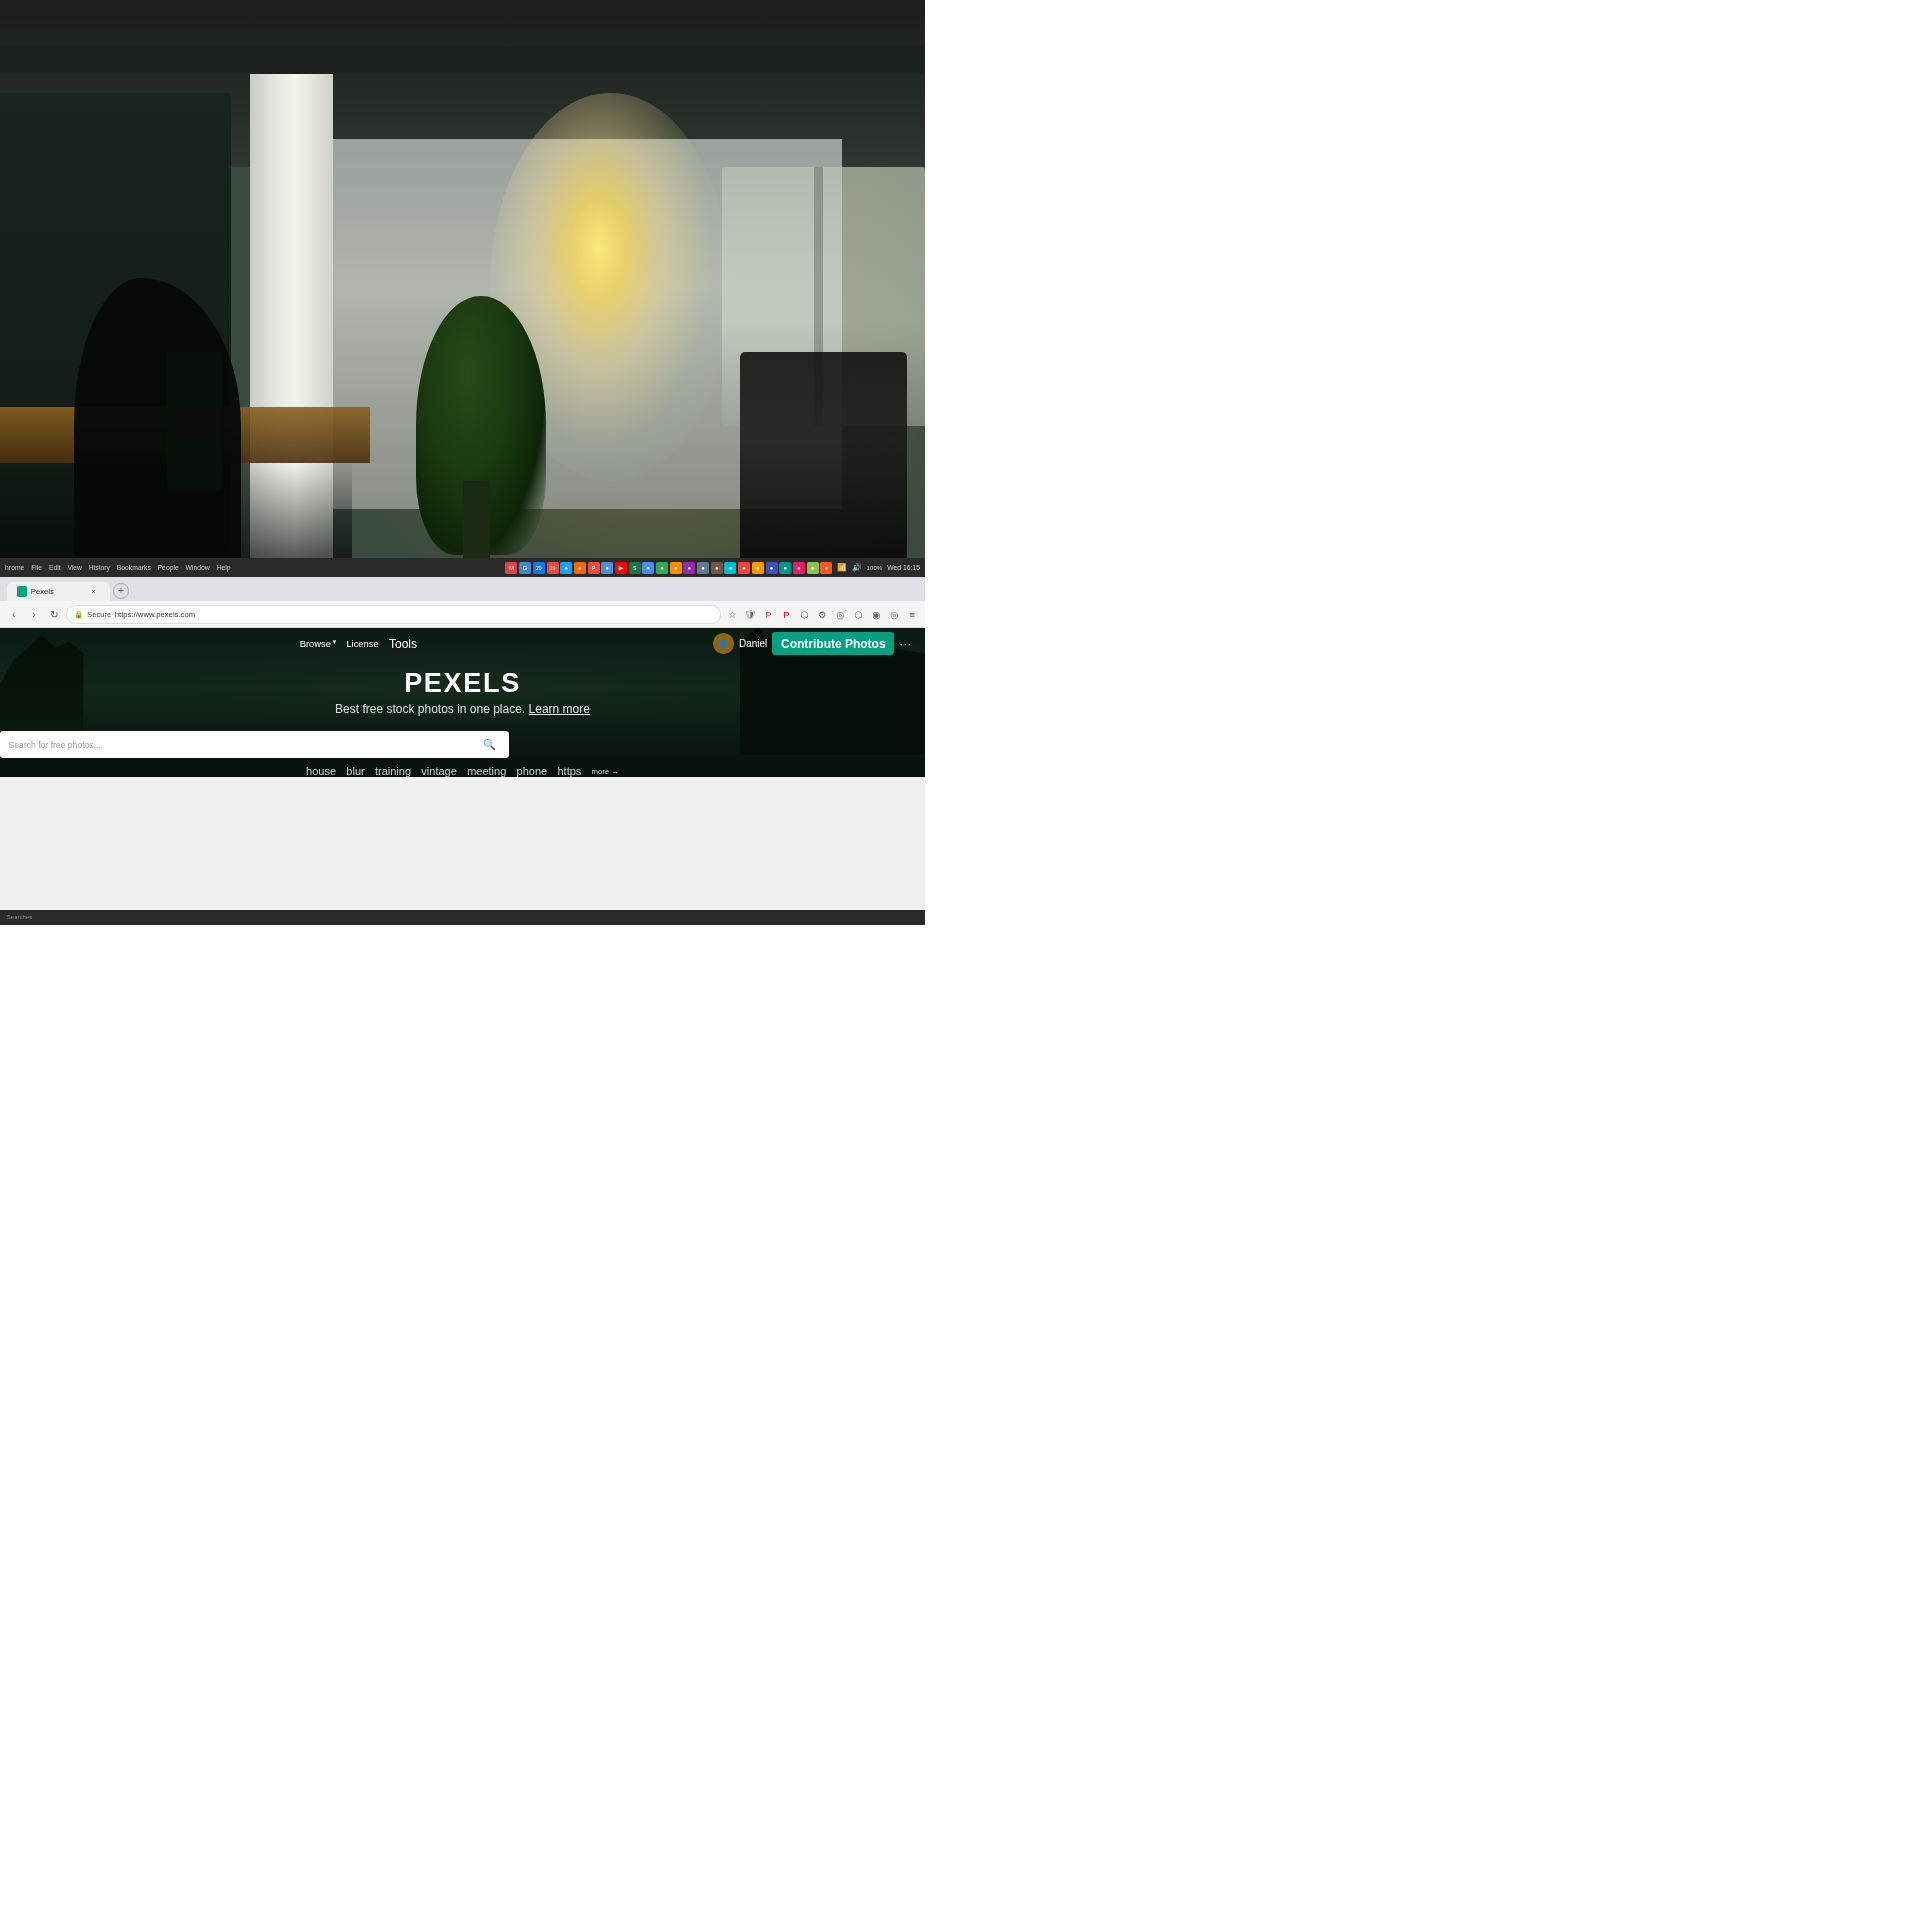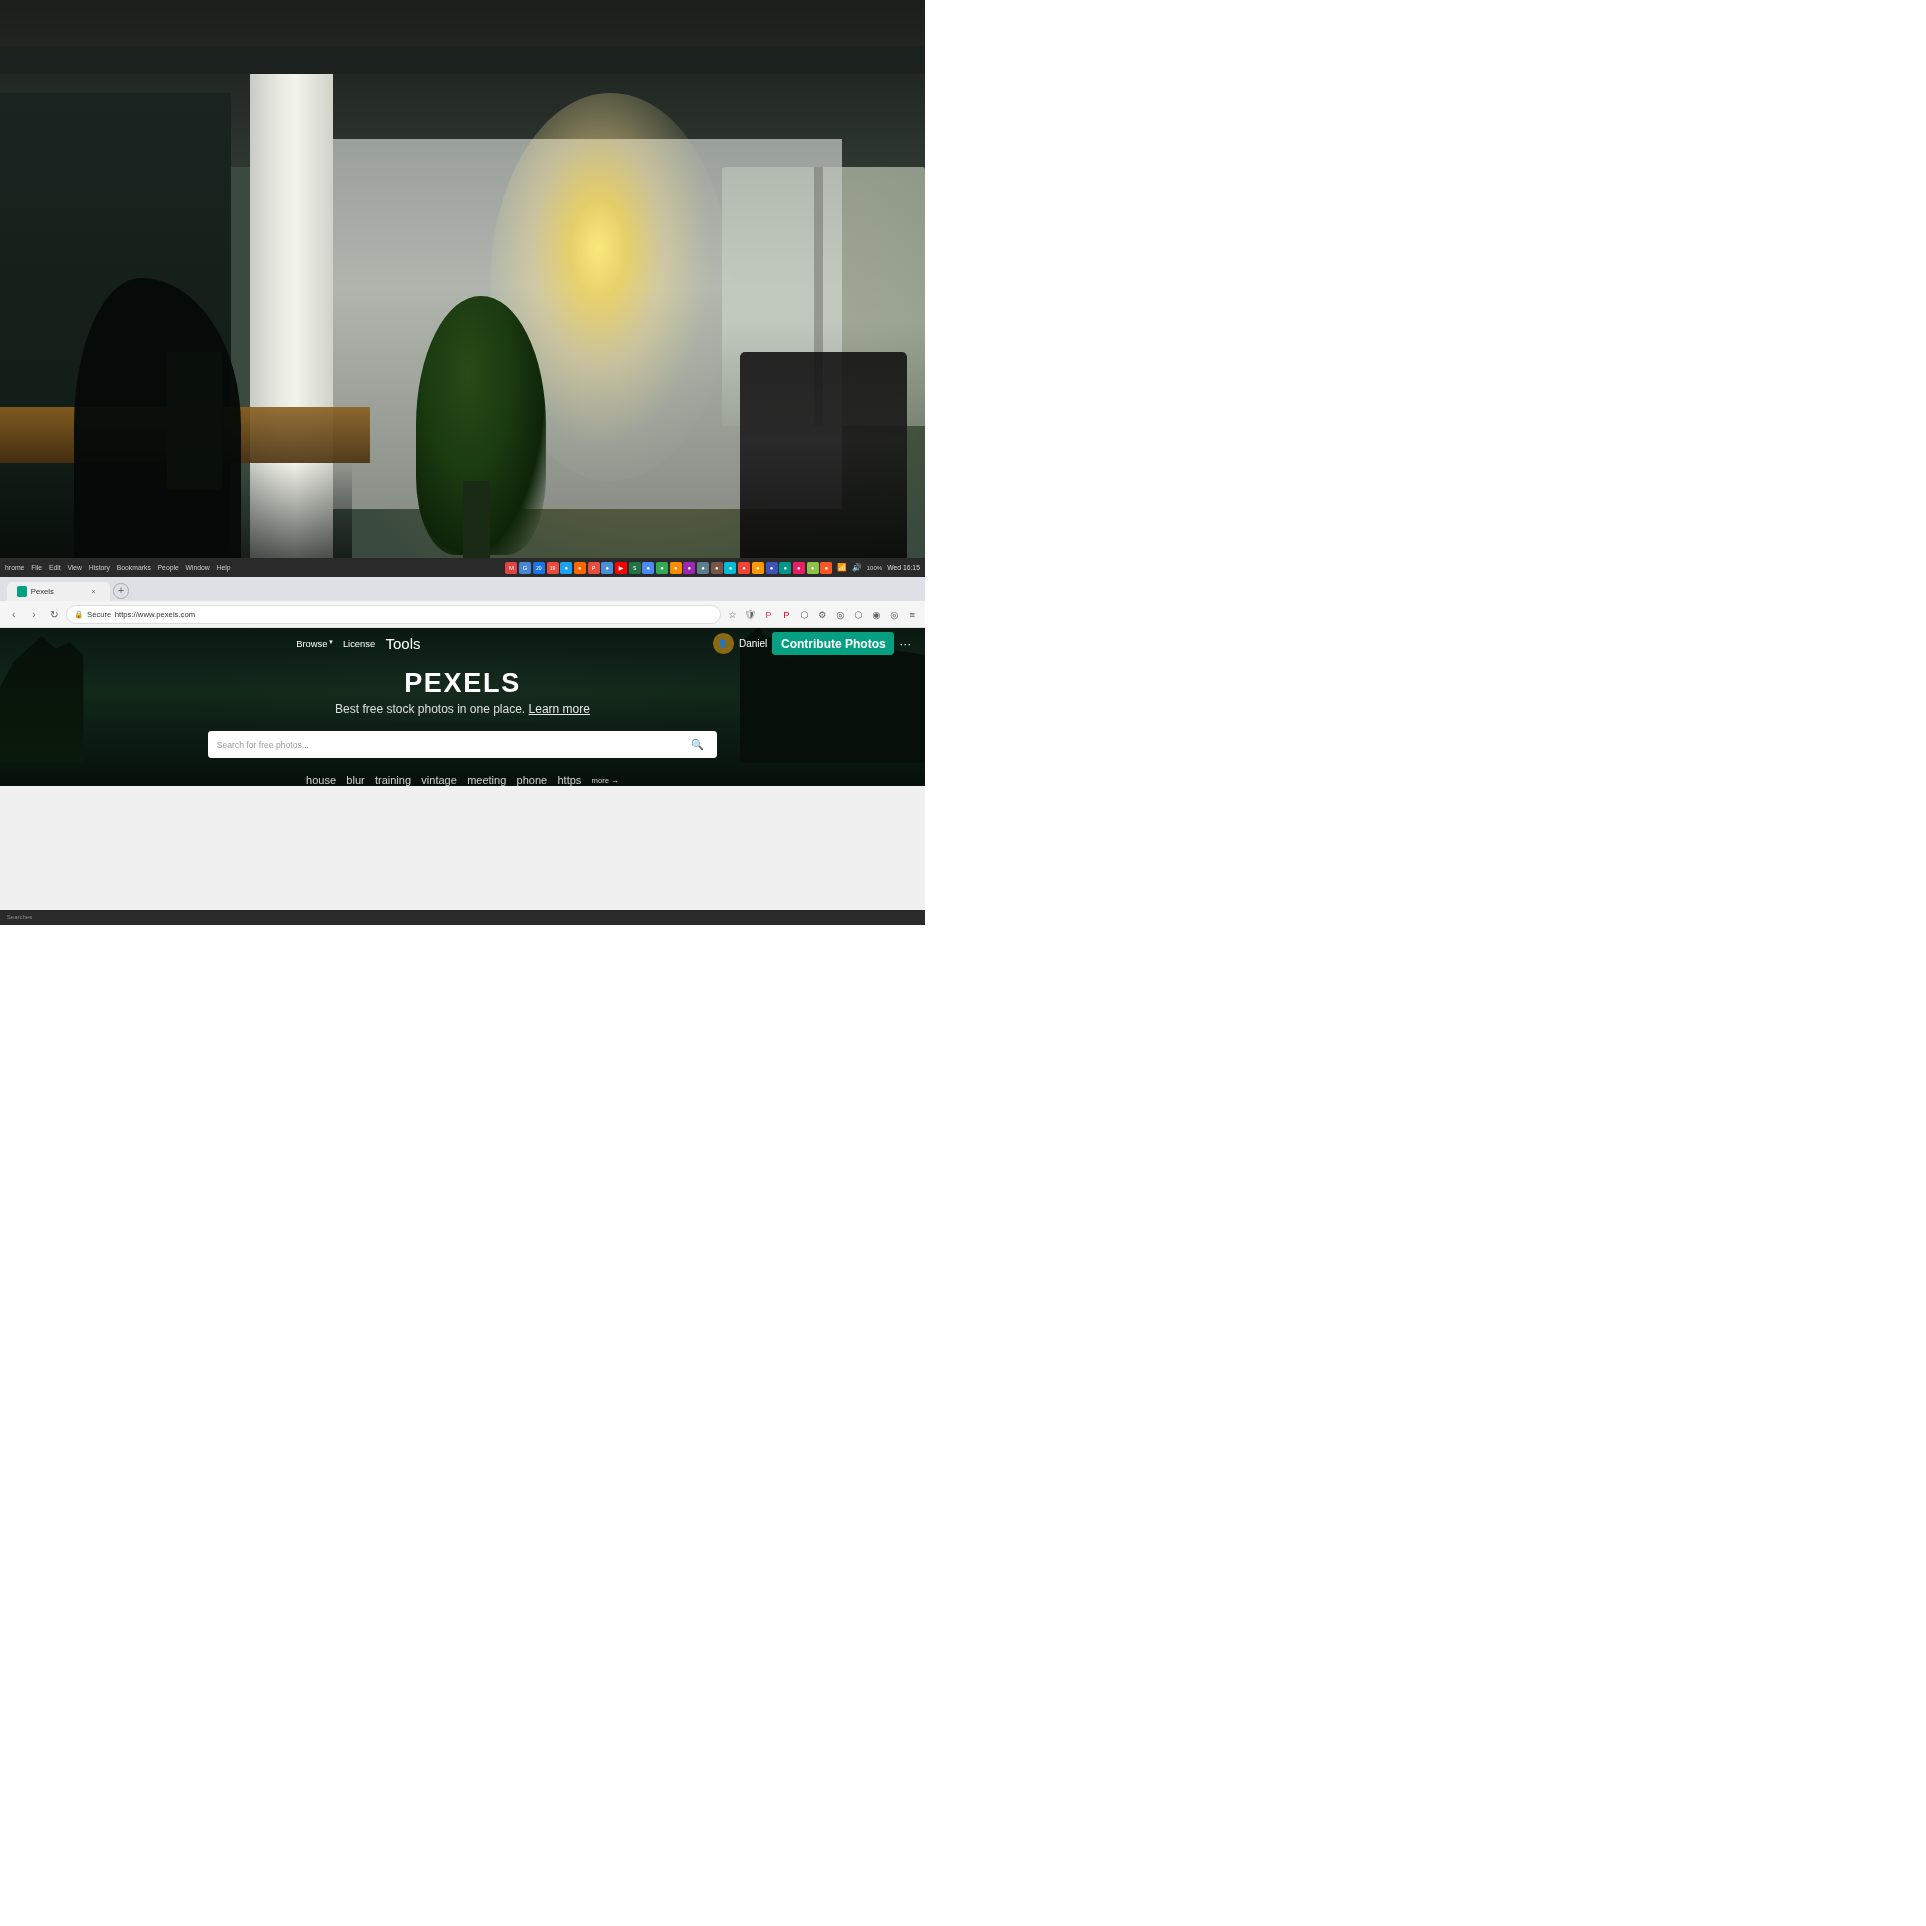--- a/index.html
+++ b/index.html
@@ -201,21 +201,21 @@
       gap: 1.7px;
     }
 
     .nav-license {
       color: white;
       font-size: 9.4px;
     }
 
     .nav-tools {
       color: white;
-      font-size: 15px;
+      font-size: 12px;
     }
 
     .nav-avatar {
       width: 20.5px;
       height: 20.5px;
       border-radius: 50%;
       background: #8B6914;
       display: flex;
       align-items: center;
       justify-content: center;
@@ -269,22 +269,21 @@
     .pexels-tagline a {
       color: rgba(255,255,255,0.95);
       text-decoration: underline;
     }
 
     
     .pexels-search {
       position: relative;
       z-index: 10;
       display: flex;
-      justify-content: center;
-      margin-bottom: 16px;
+      margin-bottom: 7px;
     }
 
     .search-box {
       width: 55%;
       height: 27px;
       background: white;
       border-radius: 3.4px;
       display: flex;
       align-items: center;
       padding: 0 8.6px;

